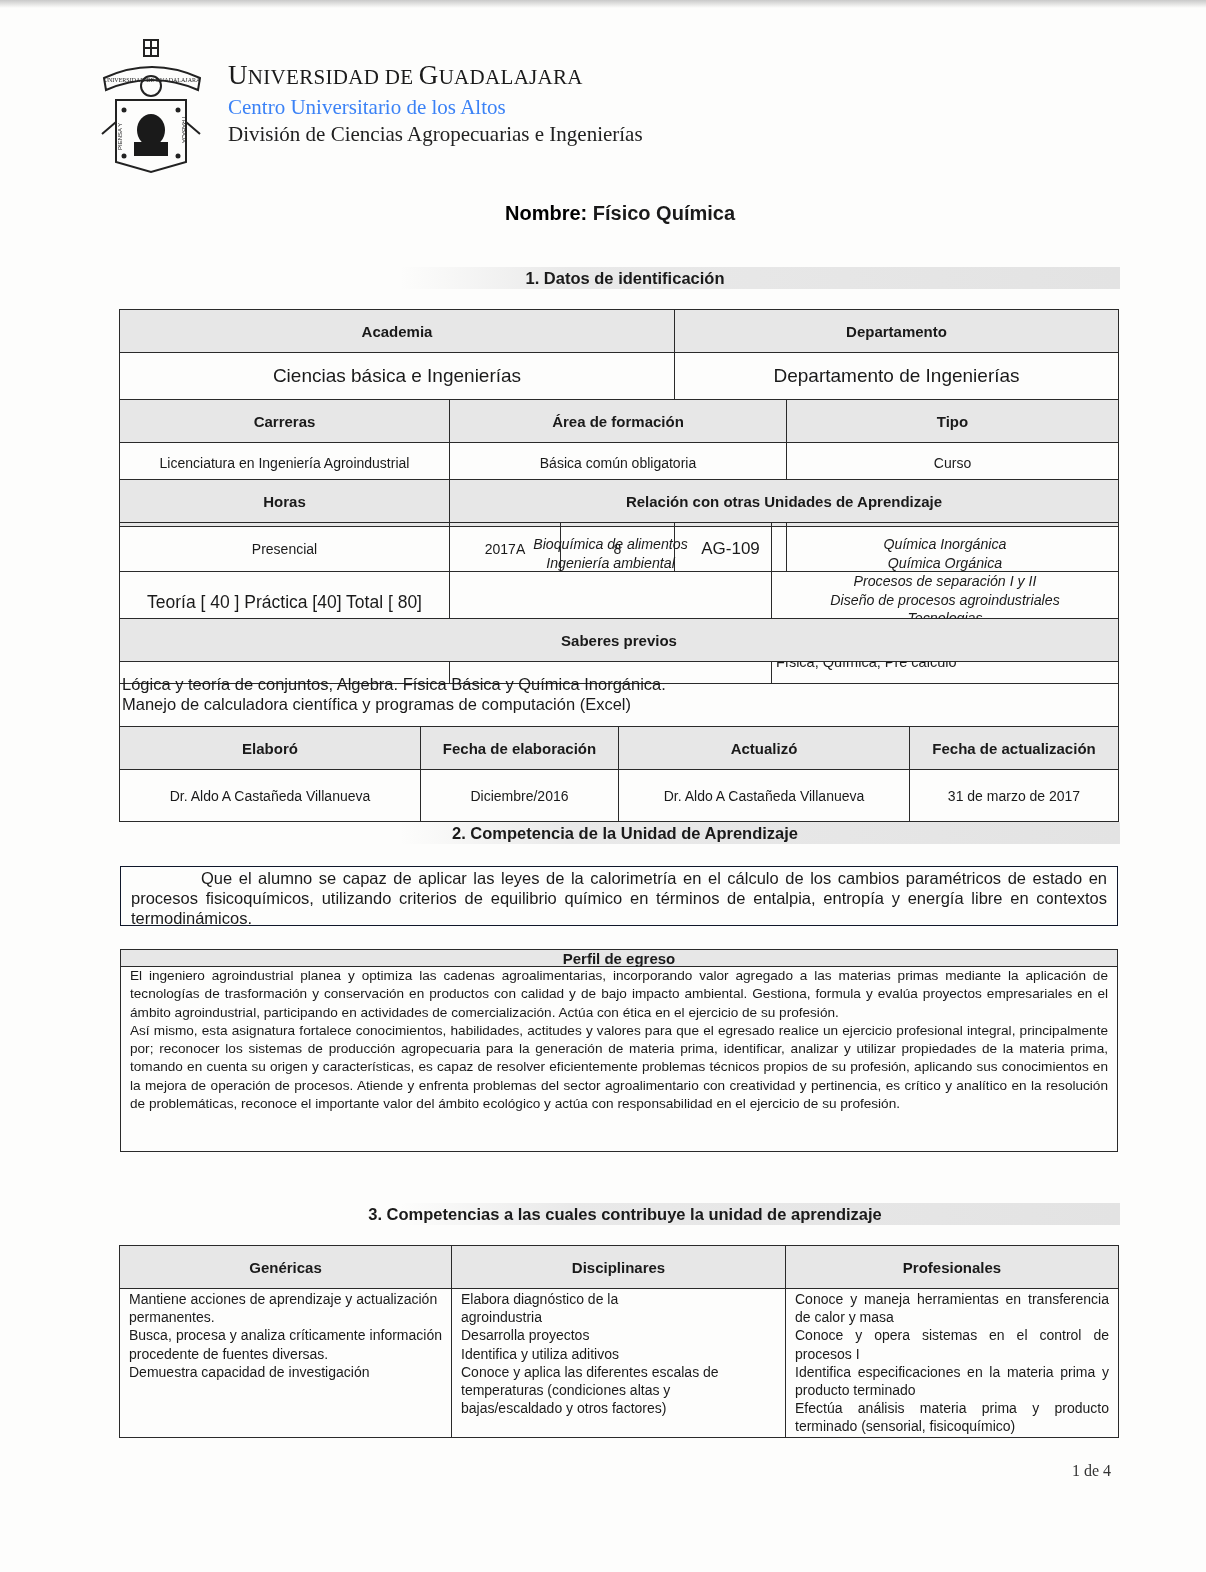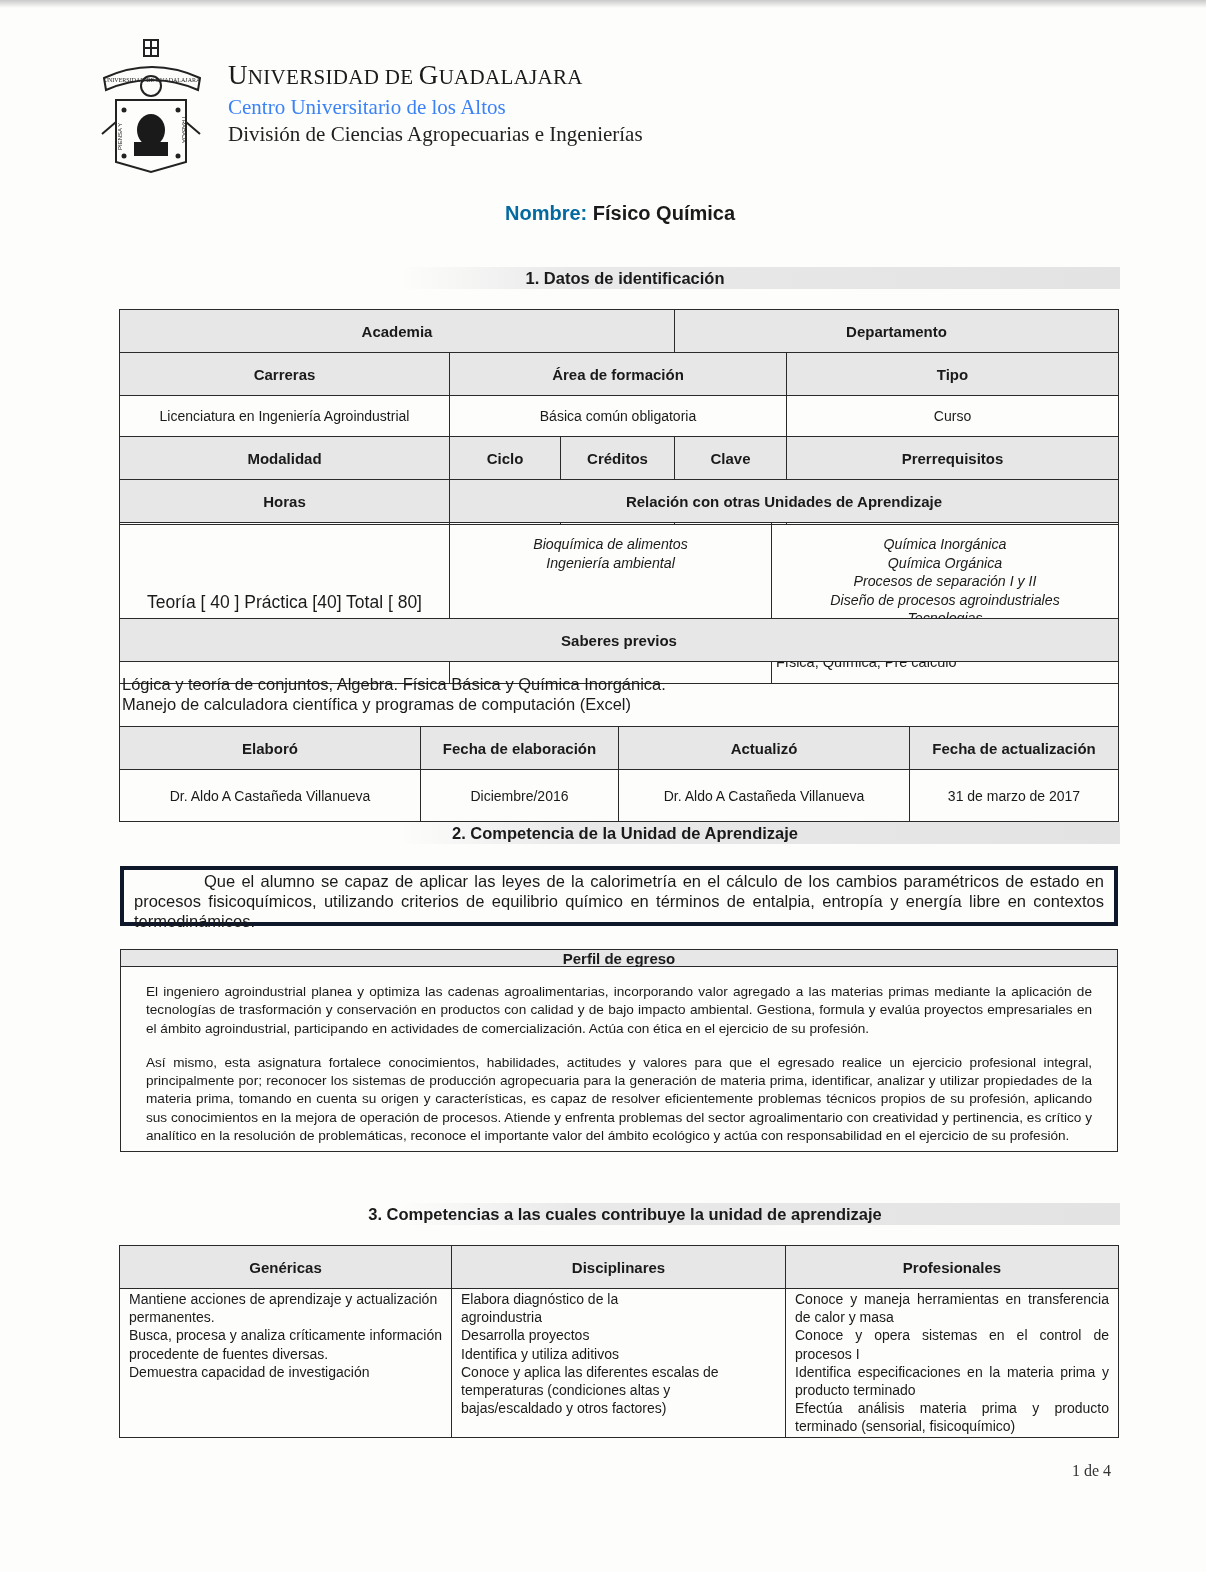--- a/index.html
+++ b/index.html
@@ -9,37 +9,37 @@
     font-family: "Liberation Sans", sans-serif; color: #1a1a1a;
   }
   .abs { position: absolute; text-align: center; }
   
   .logo { left: 98px; top: 38px; width: 108px; height: 140px; }
   .uni-title { left: 228px; top: 60px; font-family: "Liberation Serif", serif; font-size: 27px; letter-spacing: 0.3px; color: #1a1a1a; }
   .uni-title .sc { font-size: 21px; }
   .uni-sub1 { left: 228px; top: 95px; font-family: "Liberation Serif", serif; font-size: 21px; color: #3b82f6; }
   .uni-sub2 { left: 228px; top: 122px; font-family: "Liberation Serif", serif; font-size: 21px; color: #222; }
   .doc-title { left: 0; width: 1240px; top: 202px; text-align: center; font-size: 20px; font-weight: bold; }
-  .doc-title .lbl { color: #0369a1; font-weight: bold; }
+  .doc-title .lbl { color: #000000; font-weight: bold; }
   
   .sec-h { left: 120px; width: 1000px; height: 22px; font-size: 16.5px; font-weight: bold; padding-left: 10px; box-sizing: border-box;
     background: linear-gradient(to right, #fdfdfc 0%, #fdfdfc 28%, #e9e9e9 45%, #e3e3e3 100%); line-height: 22px; }
   
   table.grid { position: absolute; border-collapse: collapse; table-layout: fixed; }
   table.grid td { border: 1px solid #2a2a2a; padding: 12px 4px; font-size: 14px; text-align: center; vertical-align: middle; overflow: hidden; }
   table.grid td.h { background: #e7e7e7; font-weight: bold; font-size: 15px; height: 18px; line-height: 17px; }
   .big { font-size: 19px !important; }
   .it { font-style: italic; }
   .left { text-align: left !important; }
   .top { vertical-align: top !important; }
-  .box { border: 4px solid #0f172a; box-sizing: border-box; }
+  .box { border: 1px solid #0f172a; box-sizing: border-box; }
   .comp-box { left: 120px; top: 866px; width: 998px; height: 60px; padding: 1px 10px; font-size: 16.5px; line-height: 20px; text-align: justify; }
   .perfil-h { left: 120px; top: 949px; width: 998px; height: 18px; background: #e7e7e7; font-weight: bold; font-size: 15px; text-align: center; line-height: 17px; border: 1px solid #2a2a2a; box-sizing: border-box; }
   .perfil-body { left: 120px; top: 966px; width: 998px; height: 186px; padding: 0 9px; font-size: 13.6px; line-height: 18.3px; text-align: justify; border: 1px solid #2a2a2a; box-sizing: border-box; }
-  .perfil-body p { margin: 16px; }
+  .perfil-body p { margin: 0; }
   .comp3 td.cell { font-size: 14px; line-height: 18.2px; text-align: justify; vertical-align: top; padding: 1px 9px; }
   .page-num { left: 1072px; top: 1462px; font-family: "Liberation Serif", serif; font-size: 16px; color: #333; }
   .scan-edge { left: 0; top: 0; width: 1206px; height: 8px; background: linear-gradient(to bottom, #c9c9c9, #fdfdfc); }
 </style>
 </head>
 <body>
 
 <div class="abs scan-edge"></div>
 
 <div class="abs logo">
@@ -82,20 +82,24 @@
       <col style="width:114px">
       <col style="width:112px">
       <col style="width:110px">
       <col style="width:222px">
   </colgroup>
   <tbody>
       <tr>
     <td class="h" colspan="3">Academia</td>
     <td class="h" colspan="3">Departamento</td>
   </tr>
+  <tr style="height:40px">
+    <td class="big" colspan="3">Ciencias básica e Ingenierías</td>
+    <td class="big" colspan="3">Departamento de Ingenierías</td>
+  </tr>
   <tr>
     <td class="h">Carreras</td>
     <td class="h" colspan="3">Área de formación</td>
     <td class="h" colspan="2">Tipo</td>
   </tr>
   <tr style="height:33px">
     <td>Licenciatura en Ingeniería Agroindustrial</td>
     <td colspan="3">Básica común obligatoria</td>
     <td colspan="2">Curso</td>
   </tr>

